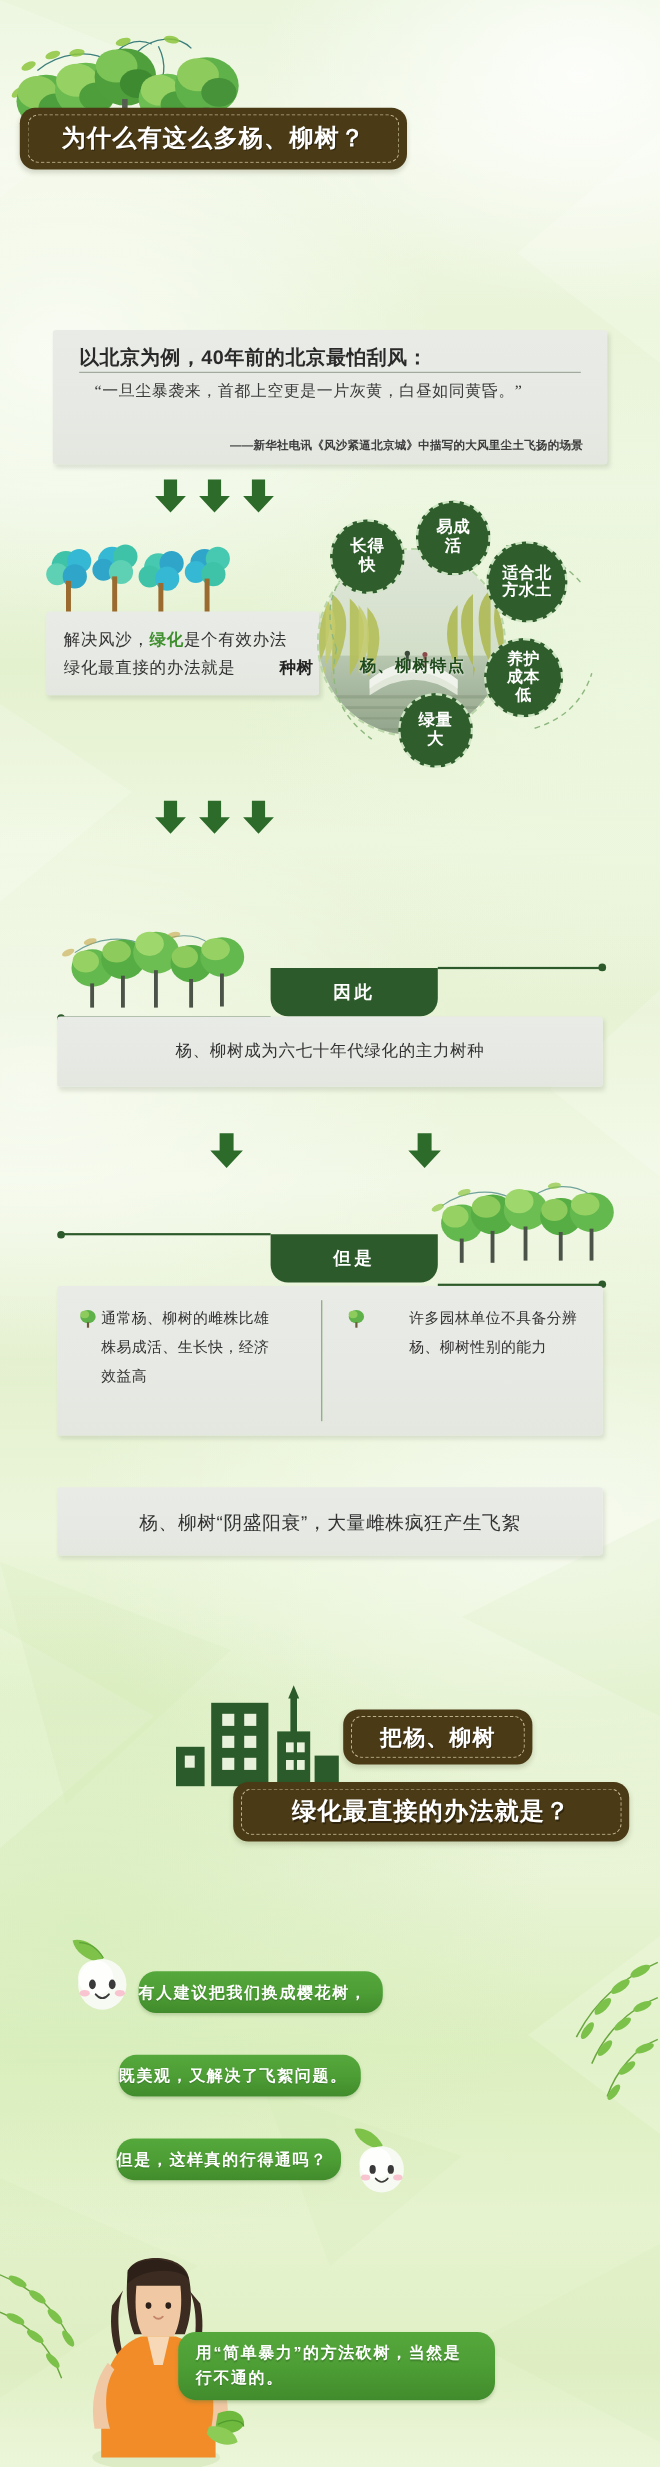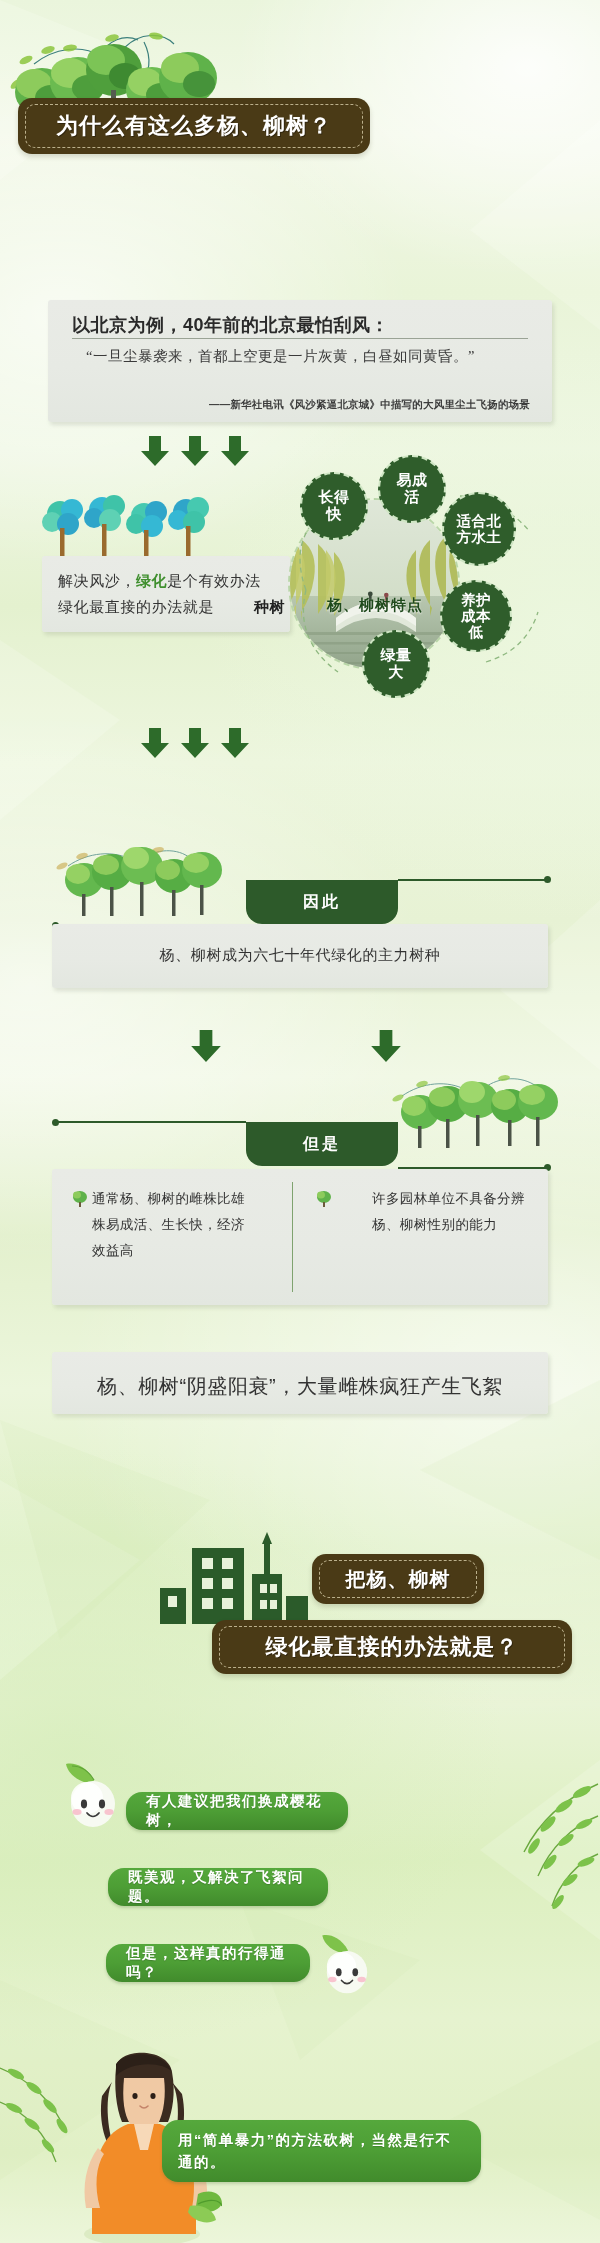--- a/index.html
+++ b/index.html
@@ -167,21 +167,21 @@
   .speech {
     position: absolute;
     background: linear-gradient(to bottom, #55a83c 0%, #4d9e35 50%, #418b2c 100%);
     border-radius: 16px;
     color: #fff;
     font-weight: bold;
     font-size: 14.5px;
     letter-spacing: 1.5px;
     display: flex;
     align-items: center;
-    padding-left: 20px;
+    padding-left: 0;
     box-shadow: 0 2px 3px rgba(80,110,60,.25);
     text-shadow: 0 1px 1px rgba(0,0,0,.18);
   }
 
   .citybar { position: absolute; }
   .char { position: absolute; }
   .willow { position: absolute; }
 </style>
 </head>
 <body>
@@ -521,21 +521,21 @@
   <div class="divider-v" style="left:292px; top:1182px; height:110px;"></div>
 
   <svg style="position:absolute; left:316px; top:1190px;" width="16" height="18" viewBox="0 0 16 18">
     <ellipse cx="8" cy="7" rx="7" ry="6" fill="#5fb24a"></ellipse>
       <ellipse cx="5" cy="5" rx="4" ry="3.4" fill="#8dcb5c"></ellipse>
     <rect x="7" y="12" width="2" height="5" fill="#6b5a3a"></rect>
   </svg>
   <div class="bullet" style="left:336px; top:1186px; width:166px;margin-left:36px;">许多园林单位不具备分辨杨、柳树性别的能力</div>
 
   <div class="card" style="left:52px; top:1352px; width:496px; height:62px;"></div>
-  <div class="ctext" style="left:52px; top:1373px; width:496px; text-align:center; font-size:20px;">杨、柳树“阴盛阳衰”，大量雌株疯狂产生飞絮</div>
+  <div class="ctext" style="left:52px; top:1373px; width:496px; text-align:center; font-size:17px;">杨、柳树“阴盛阳衰”，大量雌株疯狂产生飞絮</div>
 
   <svg class="citybar" style="left:160px; top:1530px;" width="150" height="94" viewBox="0 0 150 94">
     <g fill="#2b5b2a">
       <rect x="0" y="58" width="26" height="36"></rect>
       <rect x="32" y="18" width="52" height="76"></rect>
       <rect x="92" y="44" width="30" height="50"></rect>
       <rect x="104" y="12" width="6" height="34"></rect>
       <polygon points="107,2 112,14 102,14"></polygon>
       <rect x="126" y="66" width="22" height="28"></rect>
     </g>
@@ -633,21 +633,21 @@
     <path d="M62,86 L82,86 L76,112 L68,112 Z" fill="#f7d9b8"></path>
     <path d="M118,110 C132,124 138,146 134,170 L120,170 C124,148 122,128 114,116 Z" fill="#f0c9a4"></path>
     <path d="M26,110 C14,126 10,148 14,170 L28,170 C22,148 24,128 32,116 Z" fill="#f0c9a4"></path>
     <g>
       <path d="M126,156 C140,150 150,156 150,166 C144,176 130,176 124,168 Z" fill="#6fb93f"></path>
       <path d="M126,166 C138,160 148,162 150,168" stroke="#4f9b2c" stroke-width="1.2" fill="none"></path>
       <path d="M118,168 C130,166 142,172 144,182 C134,188 120,182 116,174 Z" fill="#8ccb55"></path>
     </g>
   </svg>
 
-  <div class="speech" style="left:162px; top:2120px; width:319px; height:62px; padding:0 16px; line-height:22px; align-items:center;">
+  <div class="speech" style="left:162px; top:2120px; width:288px; height:62px; padding:0 16px; line-height:22px; align-items:center;">
     <span style="display:block;">用“简单暴力”的方法砍树，当然是行不通的。</span>
   </div>
 
   <svg class="willow" style="left:0px; top:2058px;" width="120" height="150" viewBox="0 0 120 150">
     <g stroke="#6aa83f" stroke-width="1.3" fill="none">
       <path d="M0,10 C30,22 54,44 66,74"></path>
       <path d="M0,44 C26,54 46,76 56,104"></path>
     </g>
     <g fill="#7cc24a">
       <ellipse cx="16" cy="16" rx="9" ry="3.6" transform="rotate(28 16 16)"></ellipse>

